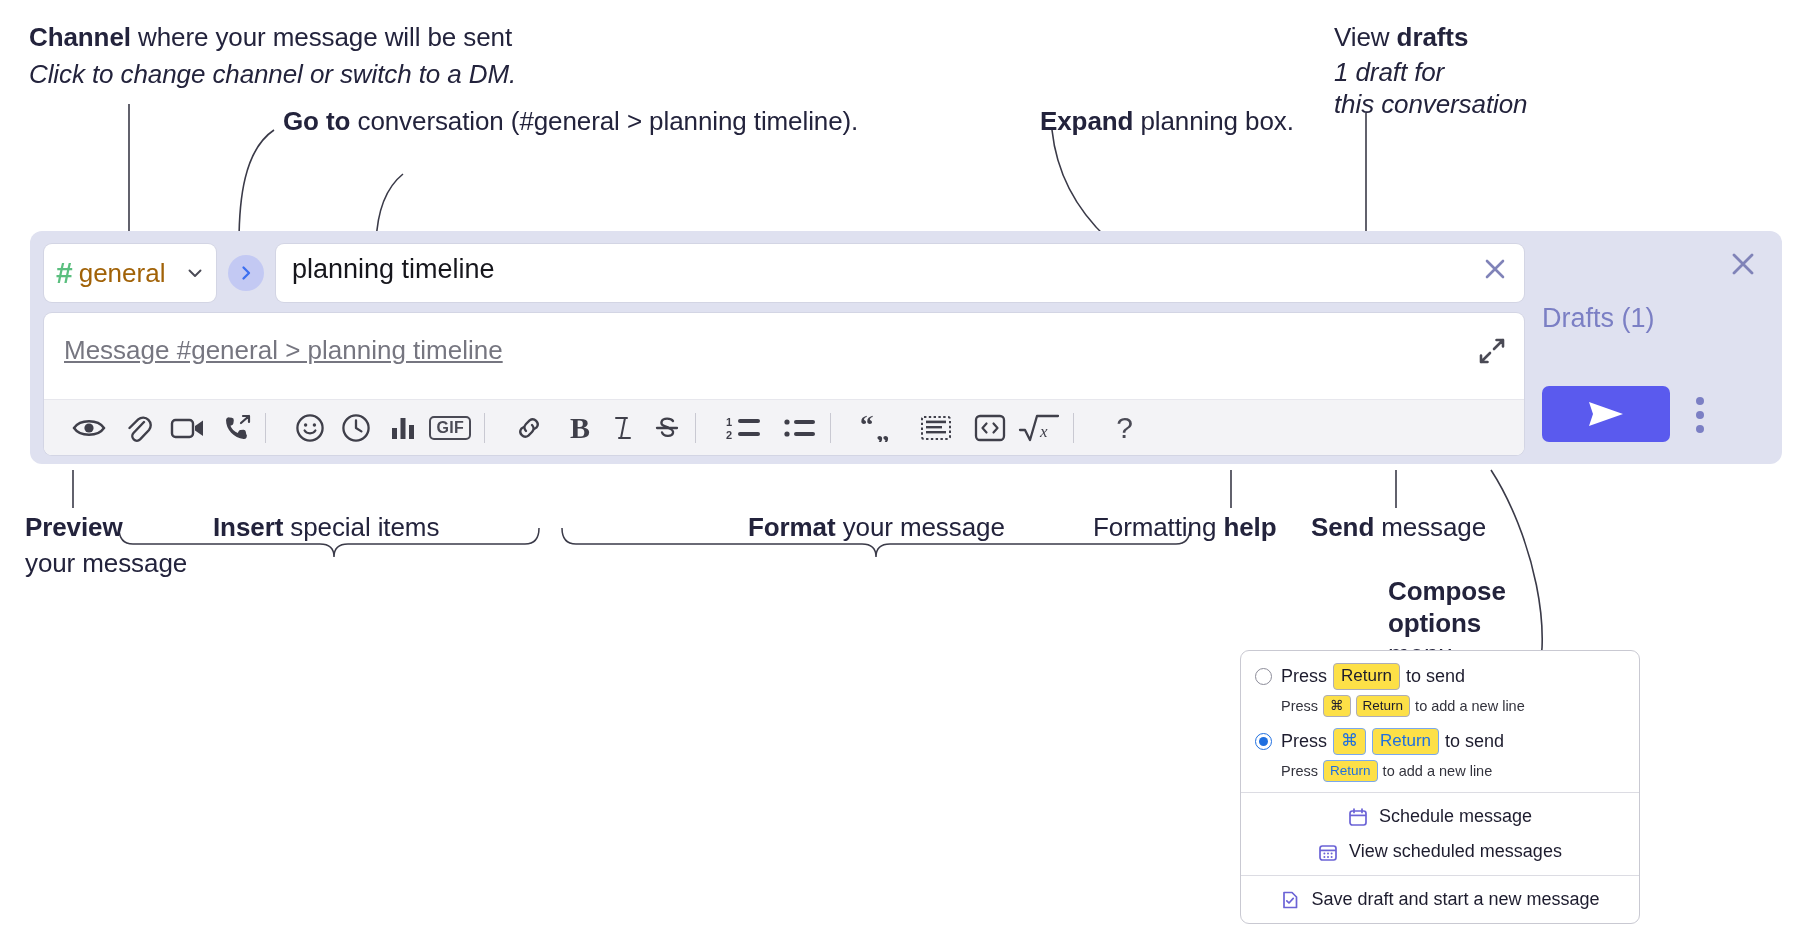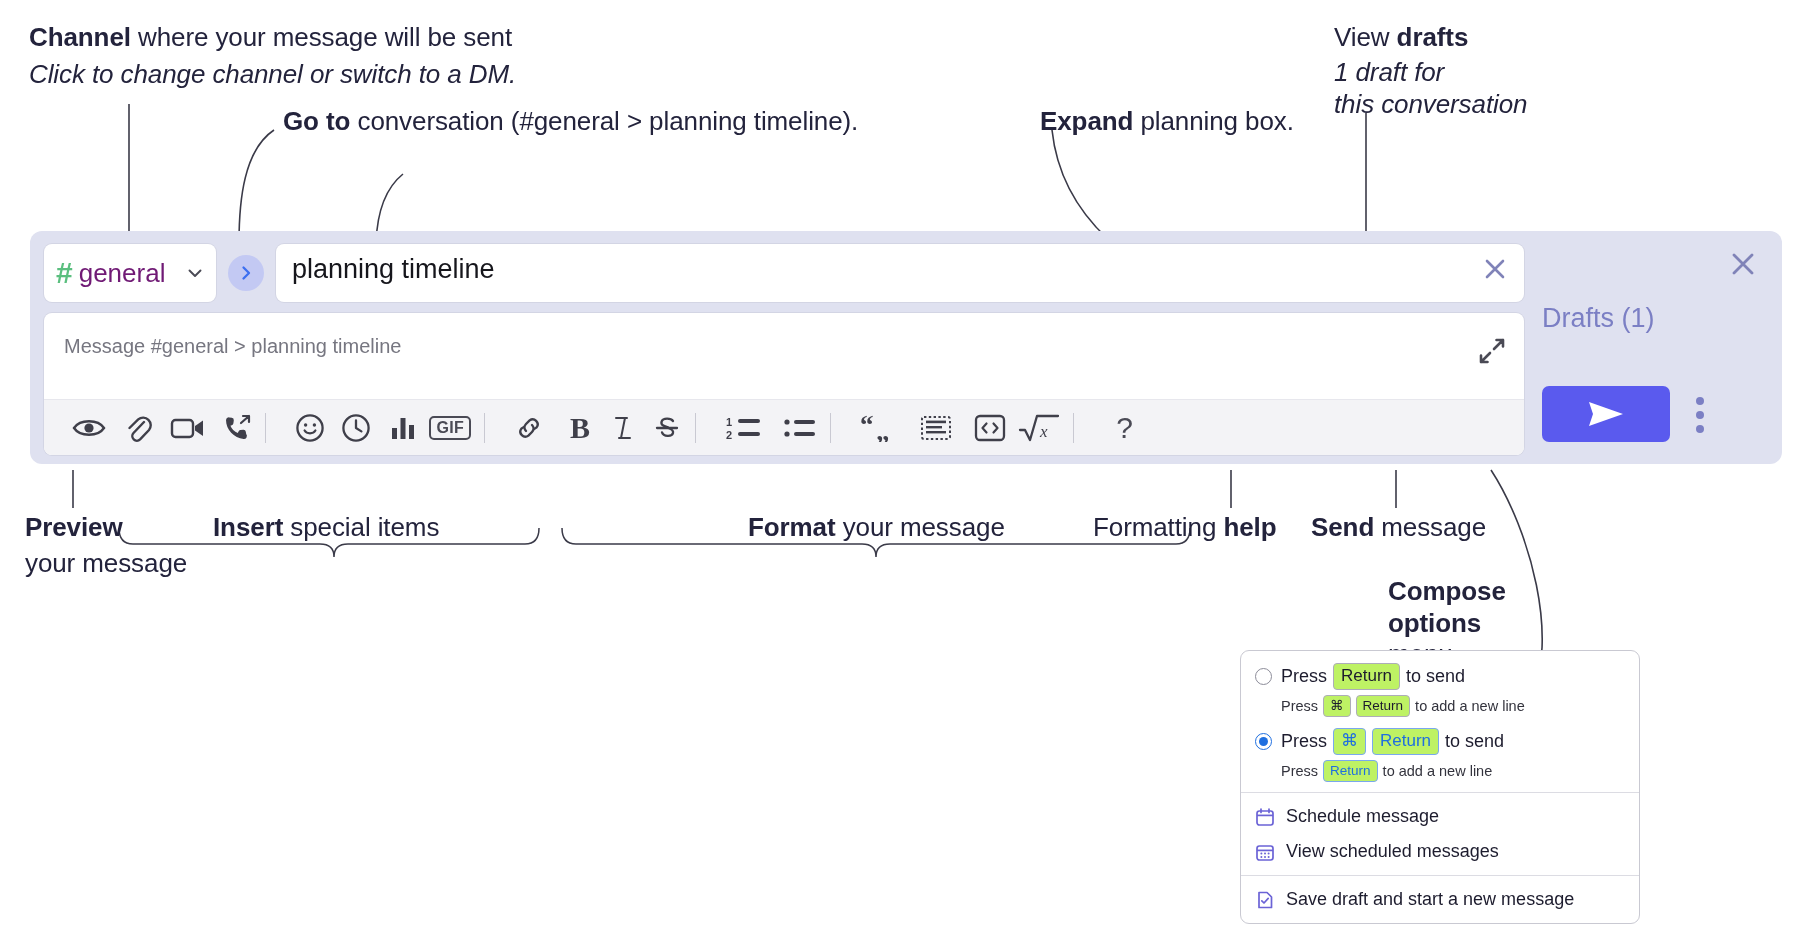--- a/index.html
+++ b/index.html
@@ -24,40 +24,40 @@
   .composer-inner{position:absolute;left:14px;top:13px;width:1480px;}
 
   .row-top{display:flex;align-items:center;gap:0;height:58px;}
   .channel-pill{
     width:172px;height:58px;background:#fff;border-radius:8px;
     display:flex;align-items:center;box-sizing:border-box;padding:0 12px;
     box-shadow:0 0 0 1px rgba(29,28,46,.06);
   }
   .hash{color:#5bbf7f;font-size:30px;font-weight:700;line-height:1;margin-right:6px;
         font-family:"Liberation Sans",sans-serif;}
-  .channel-name{font-size:26px;color:#701a75;flex:1;}
+  .channel-name{font-size:26px;color:#a16207;flex:1;}
   .chev{width:18px;height:18px;flex:0 0 auto;}
   .goto-btn{
     width:36px;height:36px;border-radius:50%;background:#c3c9f3;
     display:flex;align-items:center;justify-content:center;margin:0 12px;
   }
   .topic-field{
     flex:1;height:58px;background:#fff;border-radius:8px;
     display:flex;align-items:center;padding:0 14px 8px 16px;box-sizing:border-box;
     box-shadow:0 0 0 1px rgba(29,28,46,.06);
   }
   .topic-value{flex:1;font-size:27px;color:#16161c;}
   .topic-clear{width:30px;height:30px;flex:0 0 auto;}
 
   .msgbox{
     margin-top:11px;background:#fff;border-radius:8px;overflow:hidden;
     box-shadow:0 0 0 1px rgba(29,28,46,.06);
   }
   .msg-area{height:86px;position:relative;}
-  .placeholder{position:absolute;left:20px;top:22px;font-size:20px;color:#767680;}
+  .placeholder{position:absolute;left:20px;top:22px;font-size:26px;color:#767680;text-decoration:underline;}
   .expand-ico{position:absolute;right:18px;top:24px;width:28px;height:28px;}
 
   .toolbar{
     height:56px;background:#f3f3f6;border-top:1px solid #e7e7ed;
     display:flex;align-items:center;padding:0 16px;box-sizing:border-box;gap:0;
   }
   .tb{width:46px;height:46px;display:flex;align-items:center;justify-content:flex-end;
       color:#4a4a55;flex:0 0 auto;}
   .tb.wide{width:54px;}
   .sep{width:1px;height:30px;background:#c9c9d2;margin:0 13px;flex:0 0 auto;}
@@ -86,25 +86,25 @@
   .menu-sec{padding:12px 14px 10px 14px;}
   .opt-row{display:flex;align-items:center;gap:9px;}
   .radio{width:17px;height:17px;border-radius:50%;border:1.7px solid #8c8c99;
          box-sizing:border-box;flex:0 0 auto;}
   .radio.on{border-color:#1f6fe0;position:relative;background:#fff;}
   .radio.on::after{content:"";position:absolute;inset:3px;border-radius:50%;background:#1f6fe0;}
   .opt-main{font-size:18px;color:#1d1c2e;display:flex;align-items:center;gap:6px;}
   .opt-sub{font-size:14.5px;color:#33333d;display:flex;align-items:center;gap:5px;
            margin:5px 0 0 26px;}
   .key{border:1px solid #adadb8;border-radius:4px;padding:1px 7px;font-size:17px;
-       color:#1d1c2e;background:#bef264;line-height:1.35;display:inline-block;}
+       color:#1d1c2e;background:#fde047;line-height:1.35;display:inline-block;}
   .key.sm{font-size:13.5px;padding:1px 6px;}
   .key.blue{border-color:#7aa8ee;color:#1f6fe0;}
   .menu-div{height:1px;background:#dcdce3;}
-  .mi{display:flex;align-items:center;gap:11px;padding:7px 14px;font-size:18px;color:#1d1c2e;}
+  .mi{display:flex;align-items:center;gap:11px;padding:7px 14px;font-size:18px;color:#1d1c2e;justify-content:center;}
   .mi-ico{width:20px;height:20px;flex:0 0 auto;color:#6b63d6;}
 
   svg{display:block;}
 </style>
 </head>
 <body>
 
 <div class="stage">
 
   <div class="abs anno" style="left:29px;top:22px;width:540px;">

